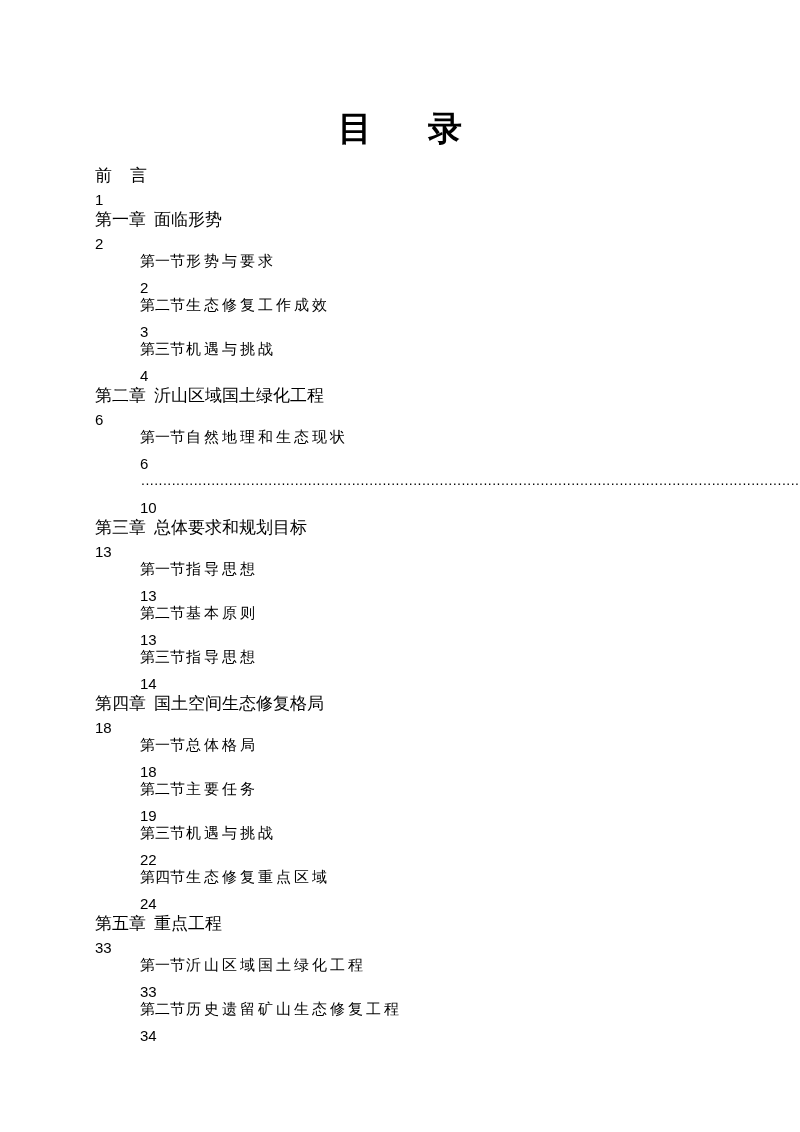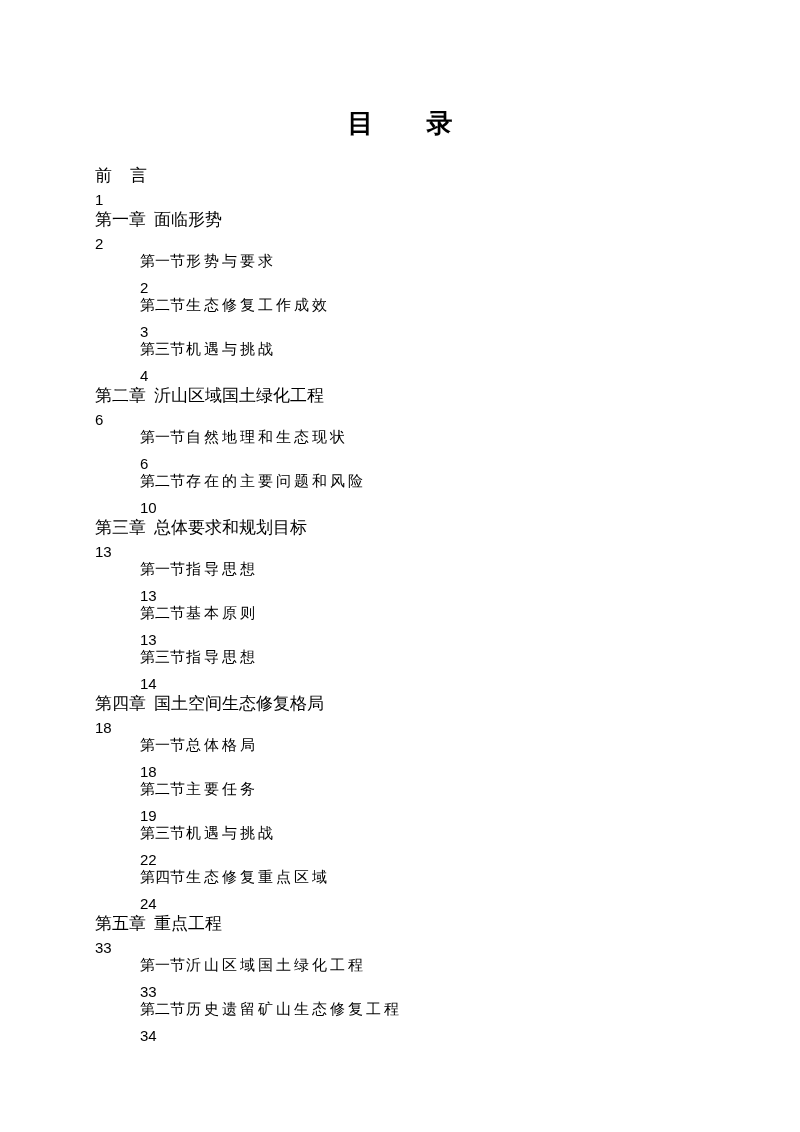--- a/index.html
+++ b/index.html
@@ -1,19 +1,19 @@
 <!DOCTYPE html>
 <html><head>
   <meta charset="utf-8">
   <style>
     html, body { margin: 0; padding: 0; background: #ffffff; }
     body { width: 800px; height: 1132px; position: relative; overflow: hidden;
            font-family: "DejaVu Sans", sans-serif; color: #000; }
     .title { position: absolute; top: 106px; left: 0; width: 800px; text-align: center;
-             font-size: 26px; font-weight: bold; letter-spacing: 22px; padding-left: 22px; box-sizing: border-box; }
+             font-size: 34px; font-weight: bold; letter-spacing: 22px; padding-left: 22px; box-sizing: border-box; }
     .toc { position: absolute; top: 164px; left: 95px; width: 611px; margin: 0; padding: 0; list-style: none; }
     .entry { display: flex; align-items: flex-start; height: 44px; white-space: nowrap; flex-direction: column; }
     .entry.chapter { font-size: 17px; }
     .entry.section { font-size: 15px; padding-left: 45px; font-family: "DejaVu Serif", serif; letter-spacing: 3px; }
     .entry .label { flex: 0 0 auto; padding-right: 2px; }
     .entry .num { font-weight: normal; }
     .entry.chapter .name { margin-left: 8px; }
     .entry.section .name { margin-left: 1px; }
     .entry.section .num { letter-spacing: 0; }
     .entry .leader { flex: 1 1 auto; overflow: hidden; margin: 0 1px; align-self: baseline;
@@ -57,21 +57,20 @@
     <span class="label"><span class="num">第二章</span><span class="name">沂山区域国土绿化工程</span></span>
     <span class="leader"></span>
     <span class="page">6</span>
   </li>
   <li class="entry section">
     <span class="label"><span class="num">第一节</span><span class="name">自然地理和生态现状</span></span>
     <span class="leader"></span>
     <span class="page">6</span>
   </li>
   <li class="entry section">
-    <span class="label"><span class="num">第二节</span><span class="name">存在的主要问题和风险</span></span>
     <span class="leader"></span>
     <span class="page">10</span>
   </li>
   <li class="entry chapter">
     <span class="label"><span class="num">第三章</span><span class="name">总体要求和规划目标</span></span>
     <span class="leader"></span>
     <span class="page">13</span>
   </li>
   <li class="entry section">
     <span class="label"><span class="num">第一节</span><span class="name">指导思想</span></span>

